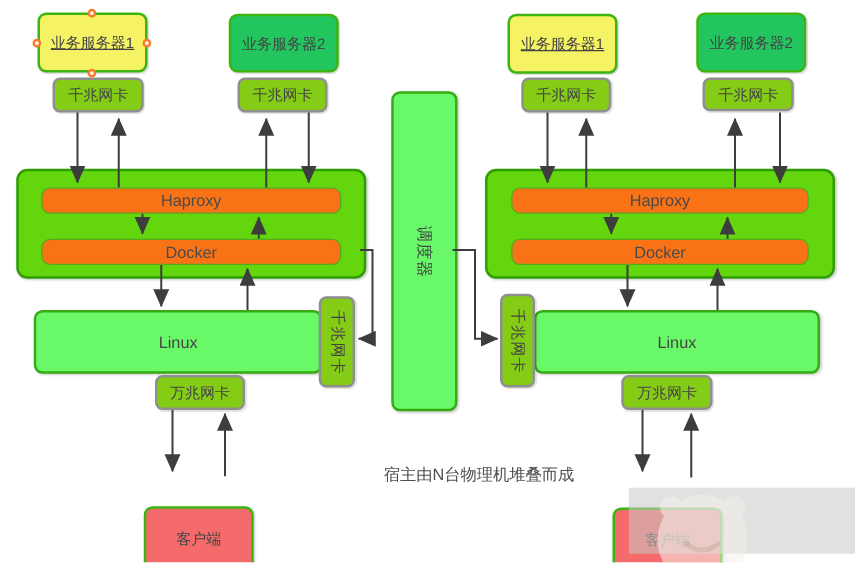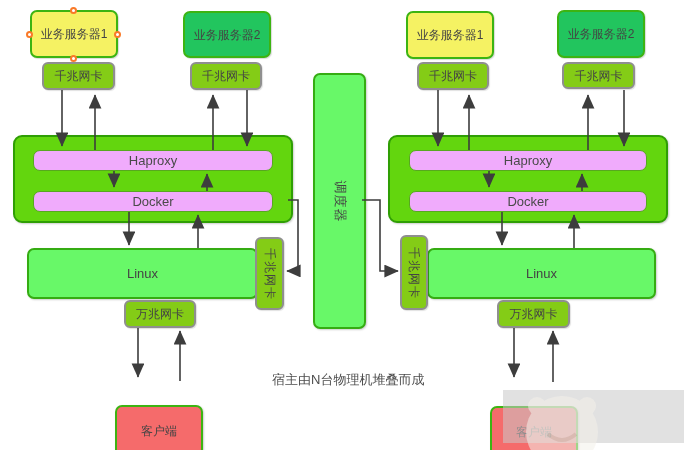--- a/index.html
+++ b/index.html
@@ -7,38 +7,38 @@
     position:relative;width:684px;height:450px;background:#ffffff;overflow:hidden;
     font-family:"Liberation Sans","DejaVu Sans",sans-serif;
   }
   .node{
     position:absolute;box-sizing:border-box;
     display:flex;align-items:center;justify-content:center;
     color:#444444;font-size:12px;line-height:1;
   }
   
   .srv{border:2px solid #3cb412;border-radius:7px;box-shadow:1px 1px 1px rgba(0,0,0,0.15);}
-  .srv-yellow{background:#f5f263;}
+  .srv-yellow{background:#f5f263;text-decoration:underline;}
   .srv-cyan{background:#22c55e;}
   
   .nic{background:#84cc16;border:2px solid #8f8f8f;border-radius:6px;box-shadow:1px 1px 1px rgba(0,0,0,0.12);}
   
   .cont{background:#63d60e;border:2px solid #2f9e04;border-radius:9px;box-shadow:1px 1px 2px rgba(0,0,0,0.2);z-index:1;}
   
-  .inner{background:#f0abfc;border:1px solid #57a81f;border-radius:7px;font-size:13px;color:#4a4a4a;z-index:2;}
+  .inner{background:#f97316;border:1px solid #57a81f;border-radius:7px;font-size:13px;color:#4a4a4a;z-index:2;}
   
   .hostg{background:#68f868;border:2px solid #35ac12;border-radius:7px;font-size:13px;box-shadow:1px 1px 2px rgba(0,0,0,0.2);z-index:1;}
   .client{background:#f56b6b;border:2px solid #3cb412;border-radius:7px;box-shadow:1px 1px 2px rgba(0,0,0,0.2);z-index:1;margin-top:24px;}
   .vbox{z-index:3;}
   .vtext{white-space:nowrap;transform:rotate(90deg);letter-spacing:1px;}
   .handle{
     position:absolute;width:7px;height:7px;border-radius:50%;
     background:#ffffff;border:2px solid #fa7a28;box-sizing:border-box;z-index:6;
   }
-  .annot{position:absolute;color:#4d4d4d;font-size:13px;z-index:4;white-space:nowrap;}
+  .annot{position:absolute;color:#4d4d4d;font-size:13px;z-index:4;white-space:nowrap;margin-left:35px;}
   svg.wires{position:absolute;left:0;top:0;z-index:5;pointer-events:none;}
   .wm{position:absolute;z-index:9;pointer-events:none;}
 </style>
 </head>
 <body>
 
 <div class="stage">
 
   <div class="node srv srv-yellow" style="left:30px;top:10px;width:88px;height:48px;">
     <span>业务服务器1</span>

